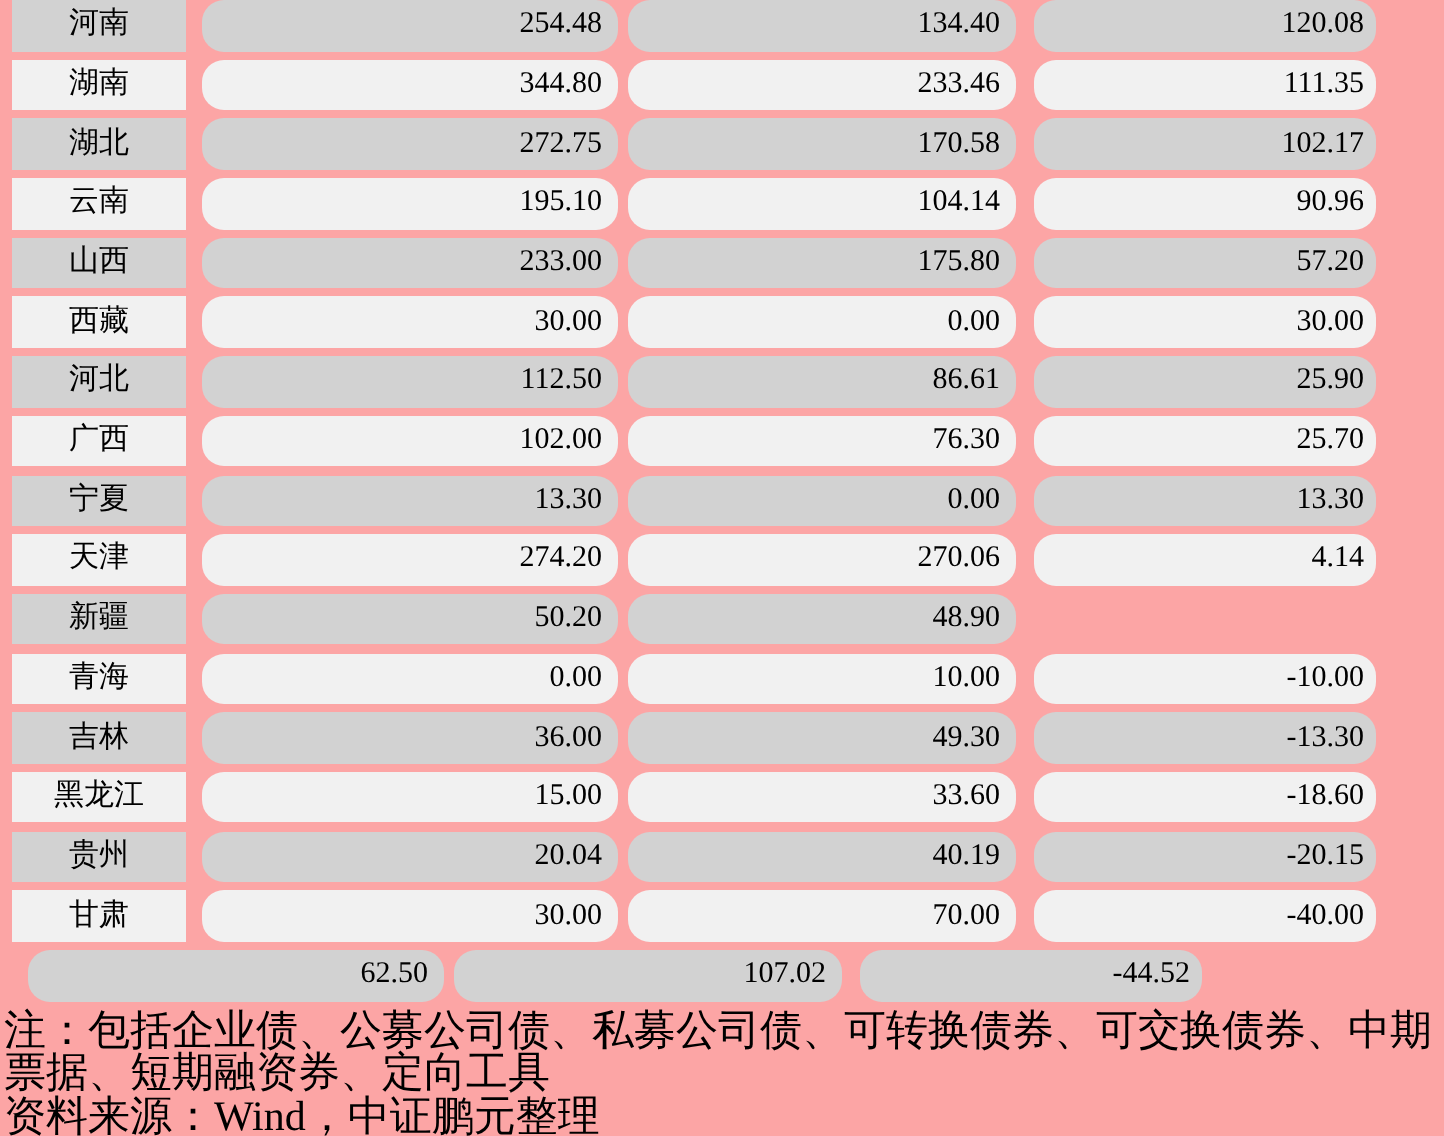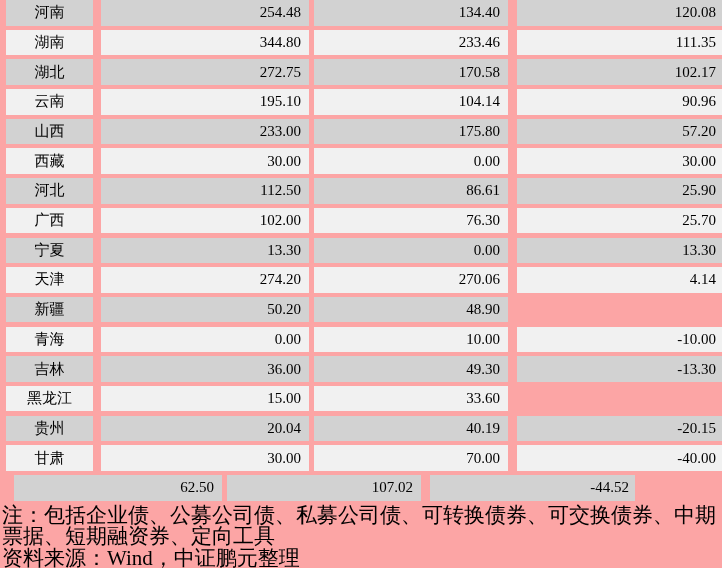--- a/index.html
+++ b/index.html
@@ -32,24 +32,25 @@
     line-height: 1;
     box-sizing: border-box;
   }
   .cell.name {
     width: 87px;
     justify-content: center;
   }
   .cell.num {
     justify-content: flex-end;
     padding-right: 8px;
+    border-radius: 11px;
   }
   .cell.c2 { width: 208px; margin-left: 8px; }
   .cell.c3 { width: 194px; margin-left: 5px; }
-  .cell.c4 { width: 205px; margin-left: 9px; padding-right: 6px; }
+  .cell.c4 { width: 171px; margin-left: 9px; padding-right: 6px; }
   .row:nth-child(odd)  .cell { background: #d2d2d2; }
   .row:nth-child(even) .cell { background: #f1f1f1; }
   .footer {
     margin-top: 4px;
     padding-left: 2px;
     width: 720px;
   }
   .note, .source {
     font-size: 21px;
     line-height: 21.5px;
@@ -149,20 +150,21 @@
       <div class="cell name">吉林</div>
       <div class="cell num c2">36.00</div>
       <div class="cell num c3">49.30</div>
       <div class="cell num c4">-13.30</div>
     </div>
 
     <div class="row">
       <div class="cell name">黑龙江</div>
       <div class="cell num c2">15.00</div>
       <div class="cell num c3">33.60</div>
+      <div class="cell num c4">-18.60</div>
     </div>
 
     <div class="row">
       <div class="cell name">贵州</div>
       <div class="cell num c2">20.04</div>
       <div class="cell num c3">40.19</div>
       <div class="cell num c4">-20.15</div>
     </div>
 
     <div class="row">

